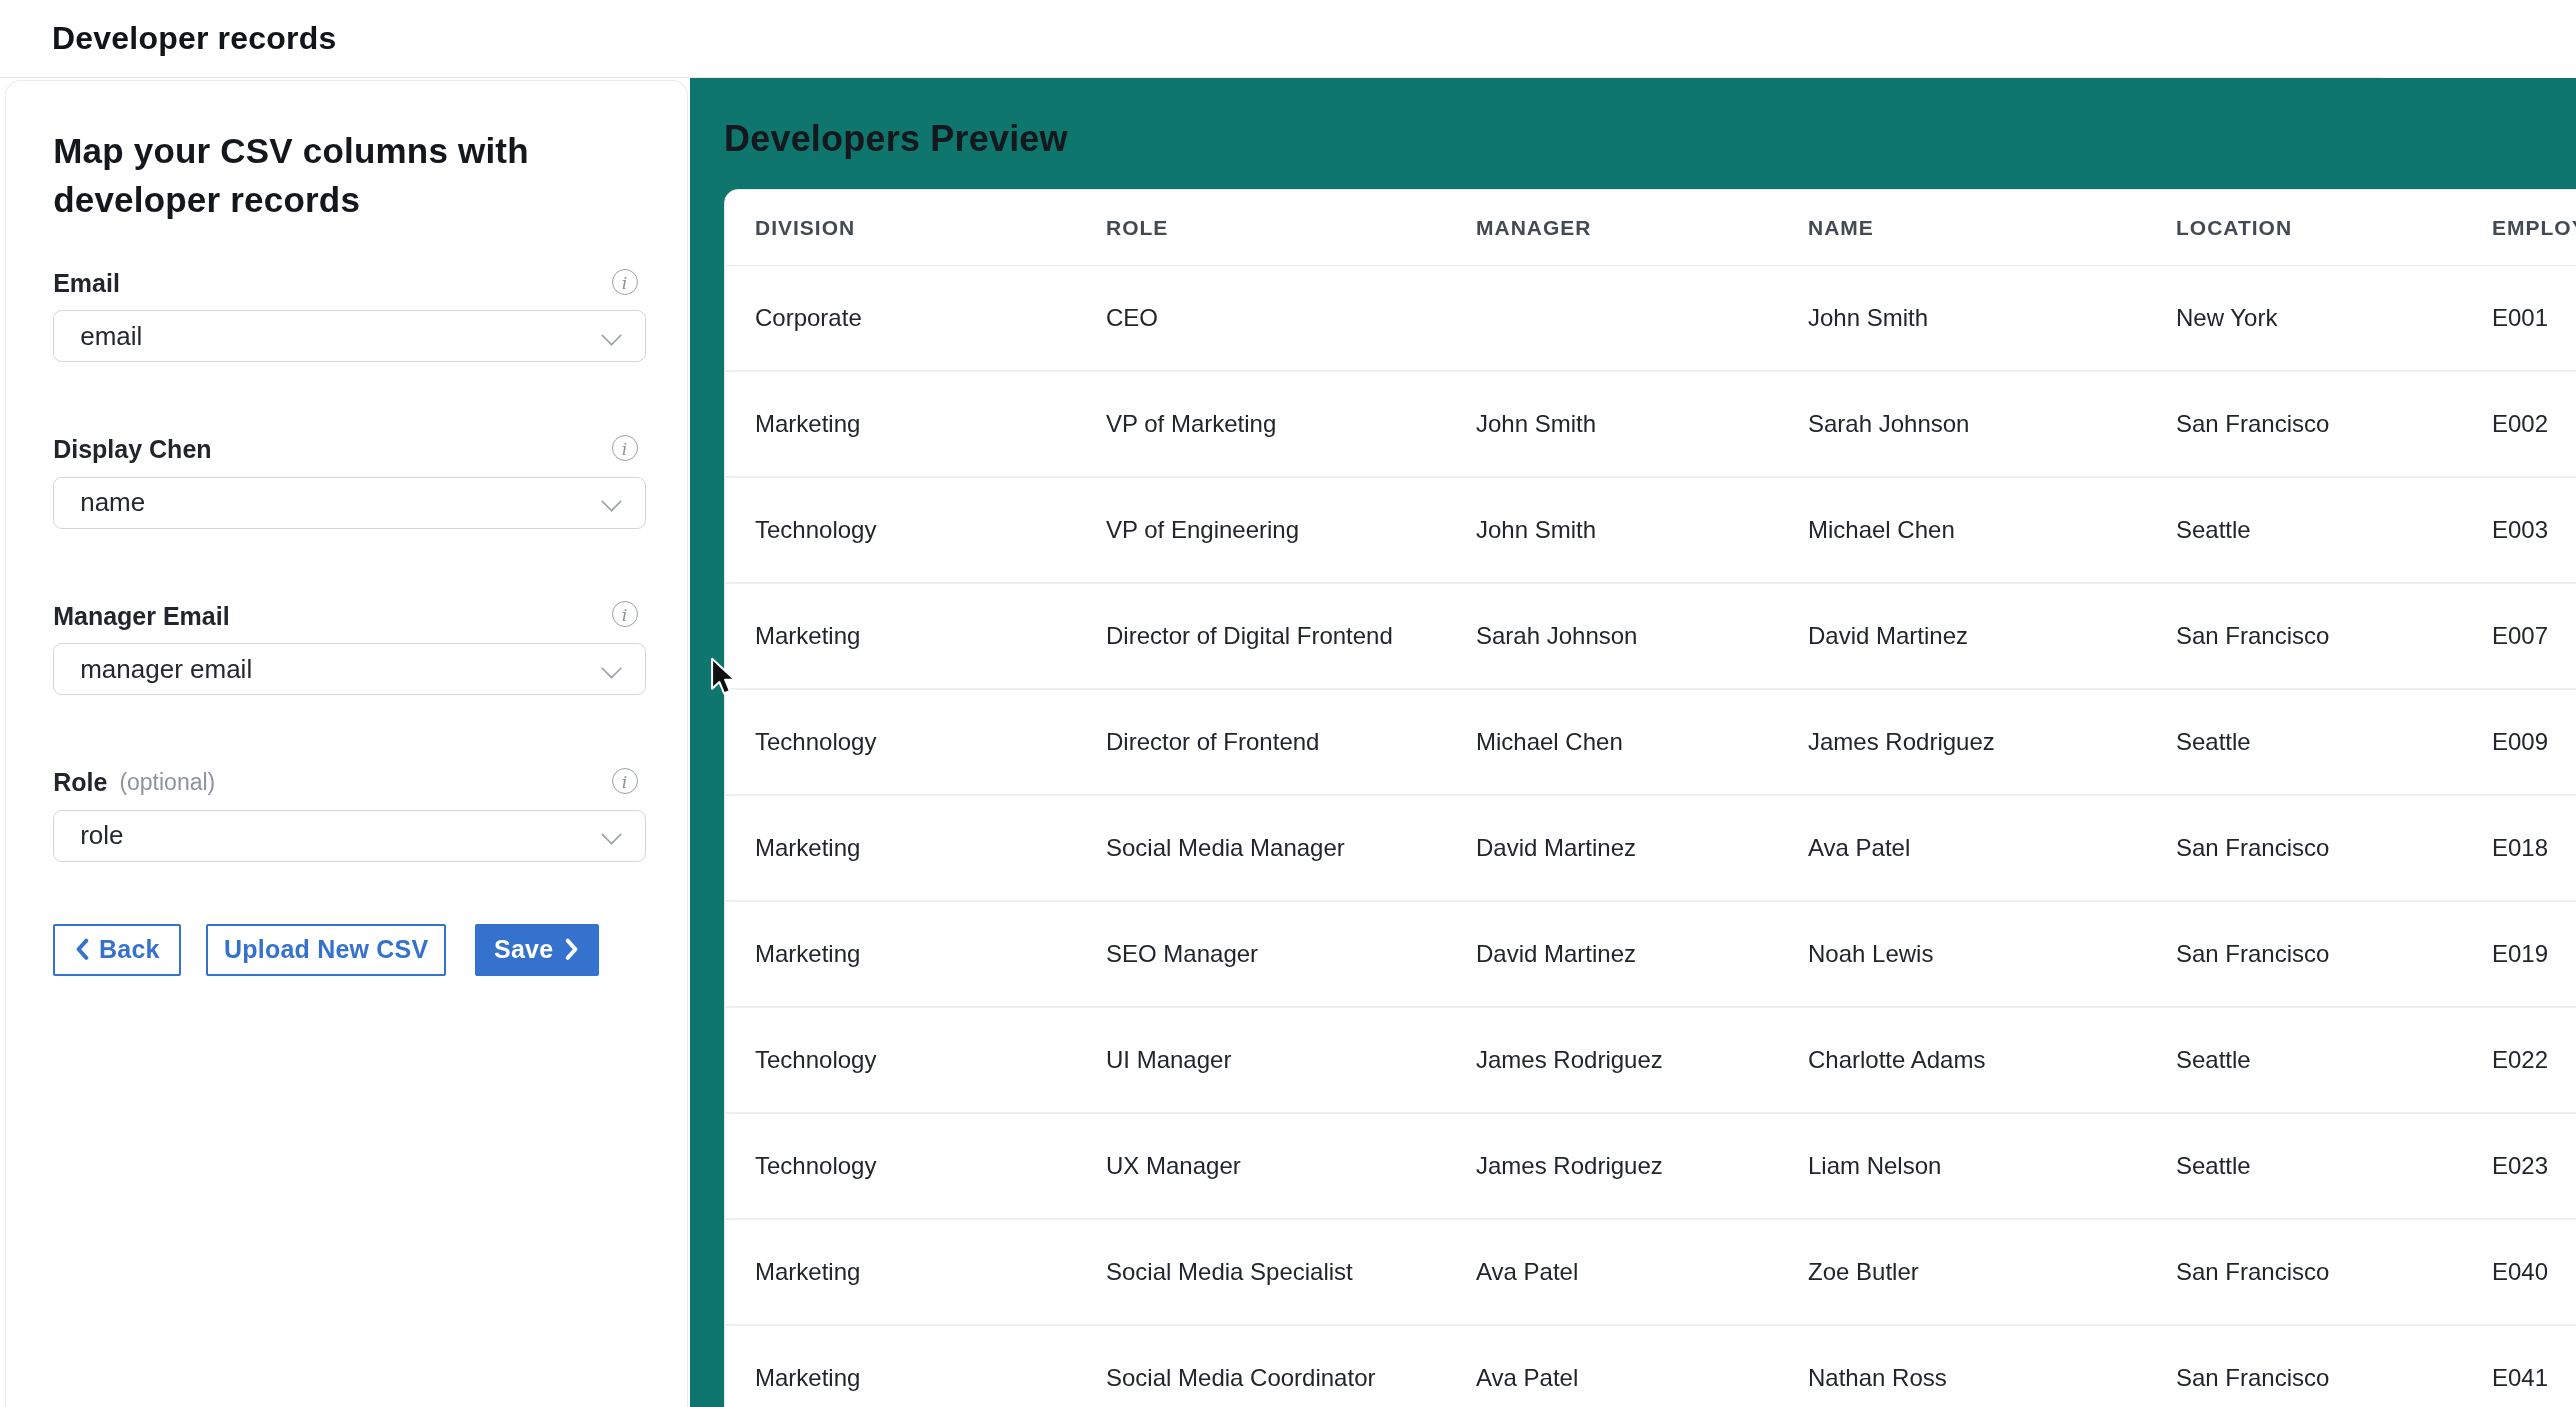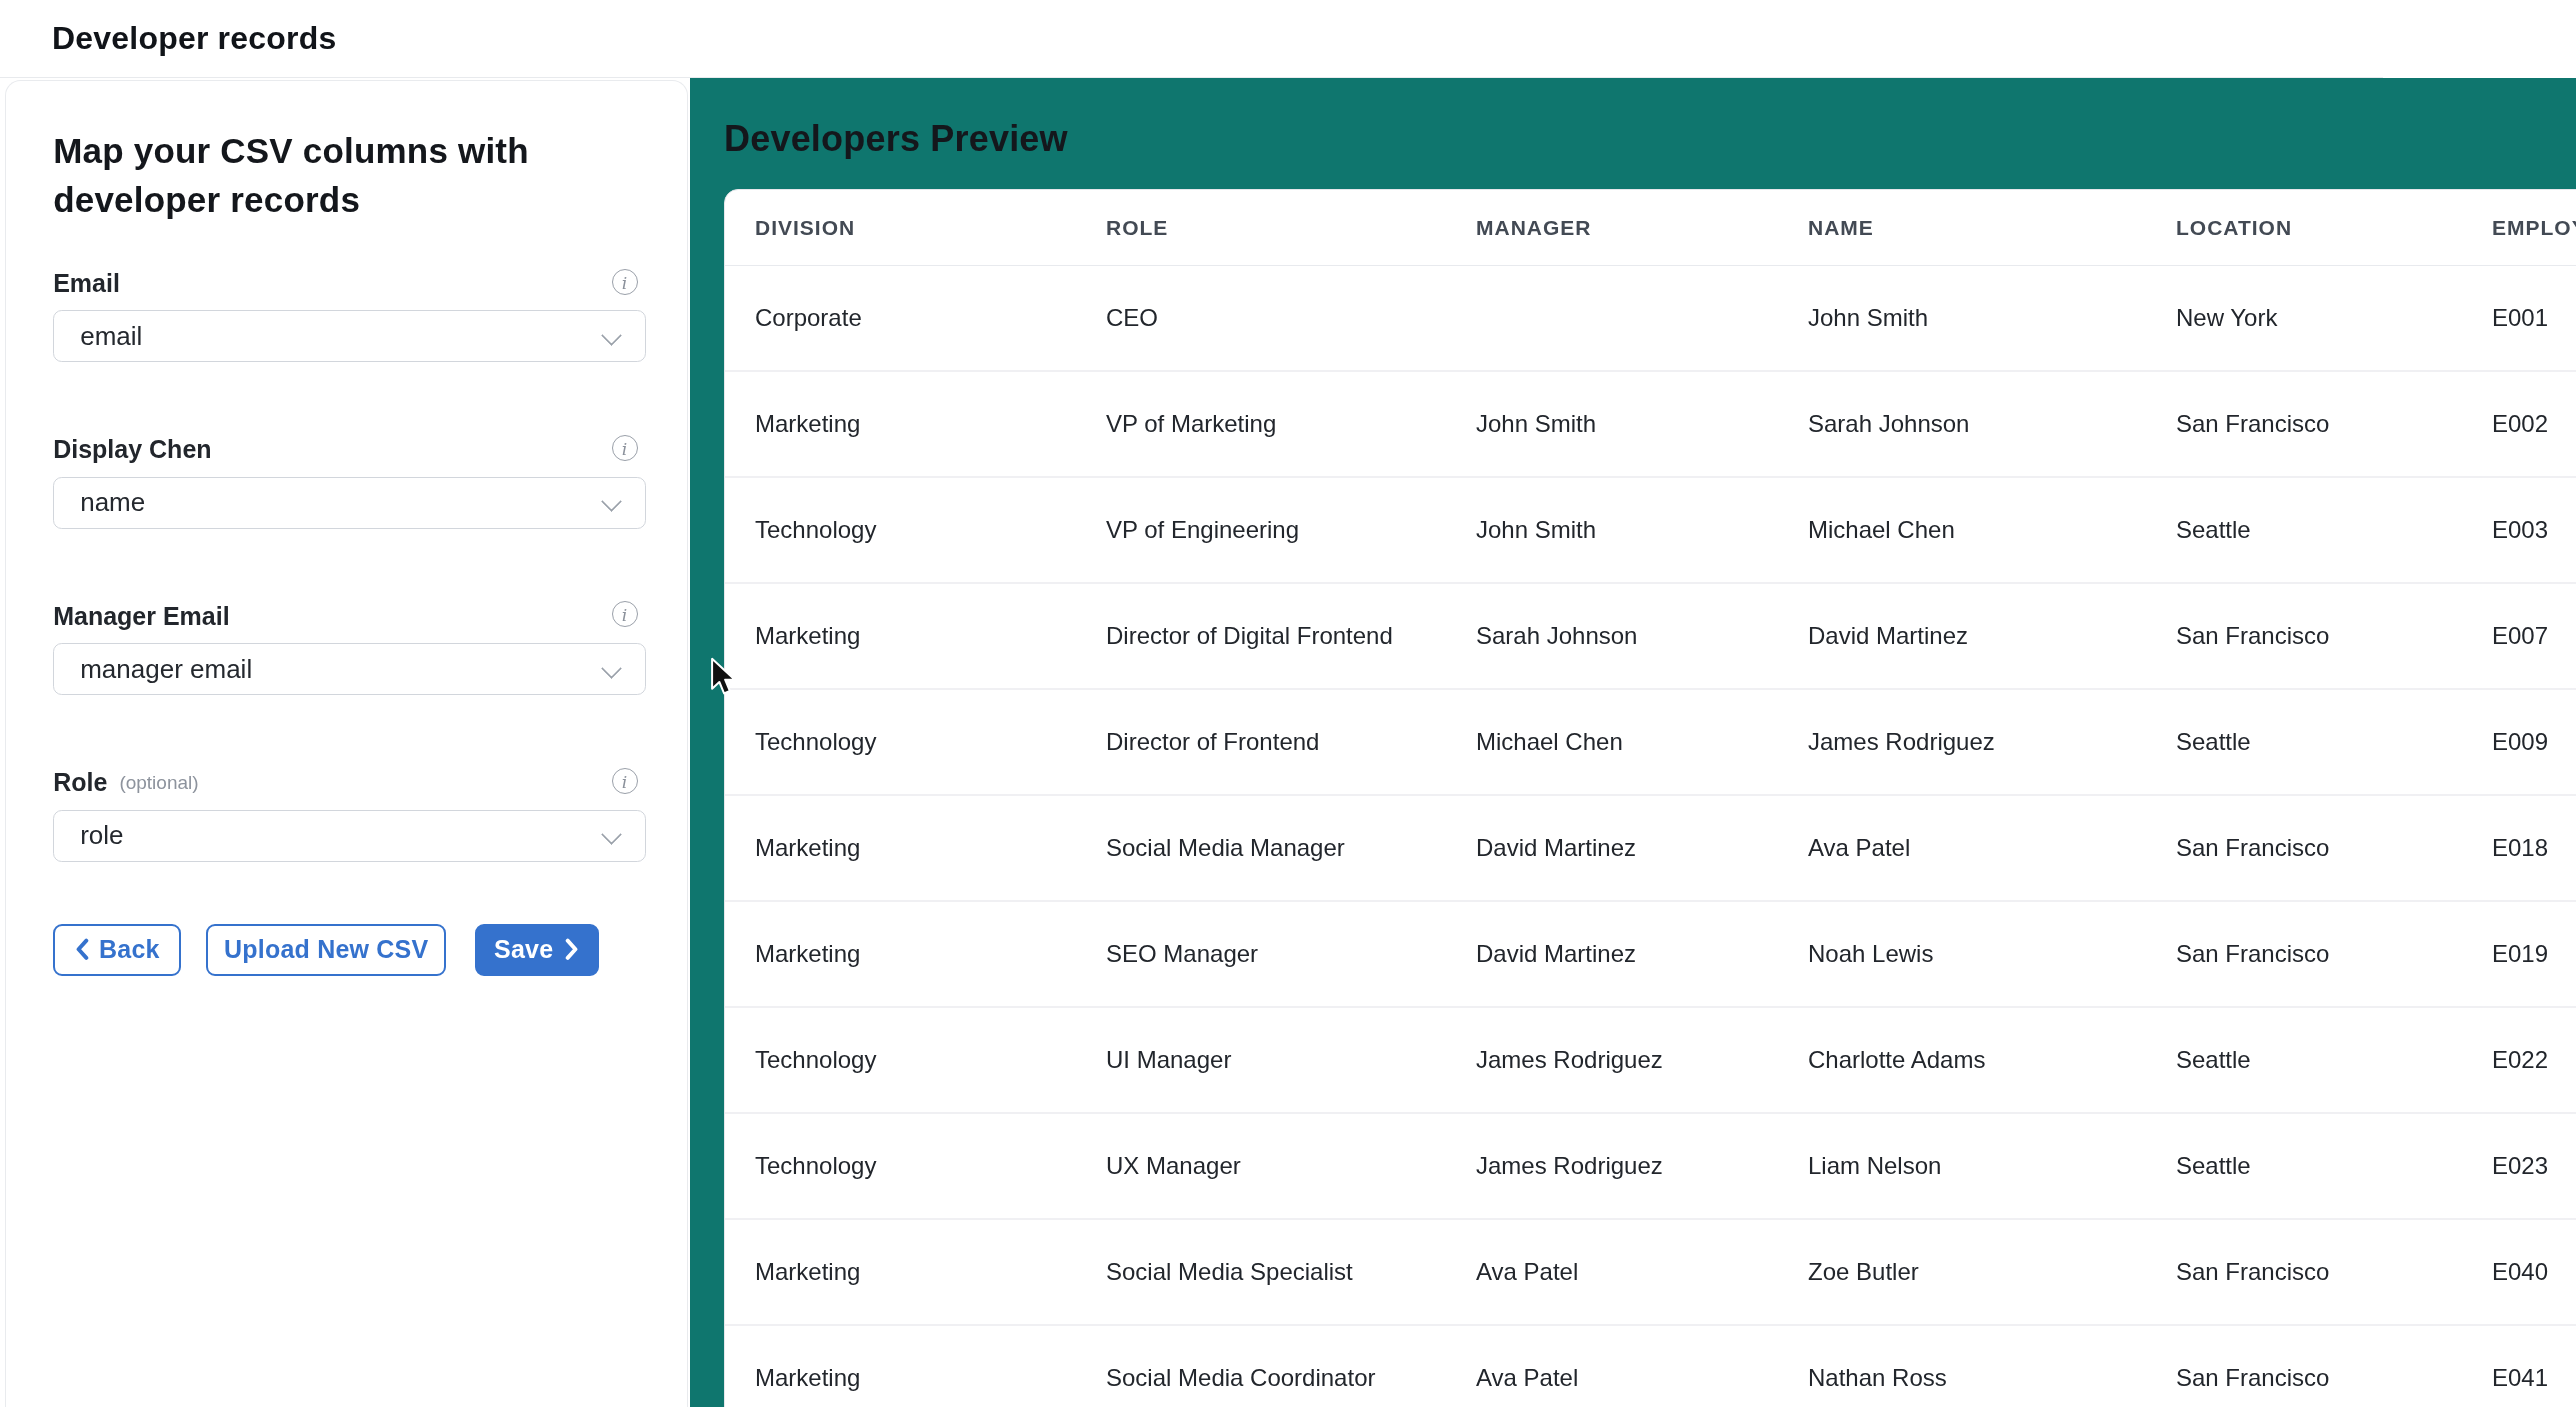--- a/index.html
+++ b/index.html
@@ -29,21 +29,21 @@
     margin:0; width:519px; font-size:35px; line-height:1.4; font-weight:700; color:#14171c;
     letter-spacing:0.2px;
   }
   .sidebar-desc {
     margin:36px 0 0; width:581px; font-size:25px; line-height:1.55; color:#5b6370; font-weight:400;
   }
   .field { margin-top:71px; width:593px; }
   .field:first-of-type { margin-top:43px; }
   .label-row { position:relative; height:33px; display:flex; align-items:center; }
   .field-label { font-size:25px; font-weight:600; color:#22262c; }
-  .optional-suffix { font-size:19px; font-weight:400; color:#8d939d; margin-left:12px; }
+  .optional-suffix { font-size:23px; font-weight:400; color:#8d939d; margin-left:12px; }
   .info-icon {
     position:absolute; right:8.7px; top:1.7px; width:26px; height:26px;
     border:1.7px solid #9aa0a9; border-radius:50%; color:#8b919b;
     font-size:17.3px; line-height:26px; text-align:center;
     font-family:"DejaVu Serif",serif; font-style:italic; box-sizing:border-box;
   }
   .select {
     margin-top:10.4px; position:relative; width:593px; height:52px;
     border:1.7px solid #d2d6dc; border-radius:8.7px; background:#fff;
     display:flex; align-items:center; padding:0 26px; box-sizing:border-box;
@@ -51,21 +51,21 @@
   }
   .select-value { font-size:26px; color:#24282e; }
   .chevron-down-icon {
     position:absolute; right:26px; top:16.4px; width:13px; height:13px;
     border-right:2.6px solid #9aa1aa; border-bottom:2.6px solid #9aa1aa;
     transform:rotate(45deg); border-radius:0.9px;
   }
   
   .btn-row { margin-top:62px; display:flex; align-items:center; }
   .btn {
-    height:52px; border-radius:9px; display:flex; align-items:center; justify-content:center;
+    height:52px; border-radius:2px; display:flex; align-items:center; justify-content:center;
     font-size:25px; font-weight:700; box-sizing:border-box; letter-spacing:0.2px;
   }
   .btn svg { display:block; }
   .btn-back { width:128px; border:2.6px solid #3572cd; color:#3572cd; background:#fff; gap:10.4px; }
   .btn-upload { width:240px; border:2.6px solid #3572cd; color:#3572cd; background:#fff; margin-left:25px; }
   .btn-save { width:124px; background:#3572cd; border:2.6px solid #3572cd; color:#fff; gap:12px; margin-left:28.5px; }
   
   .preview { position:absolute; left:690px; top:78px; width:1886px; height:1330px; background:#0f766e; }
   .preview-heading {
     position:absolute; left:34px; top:40px; margin:0;

